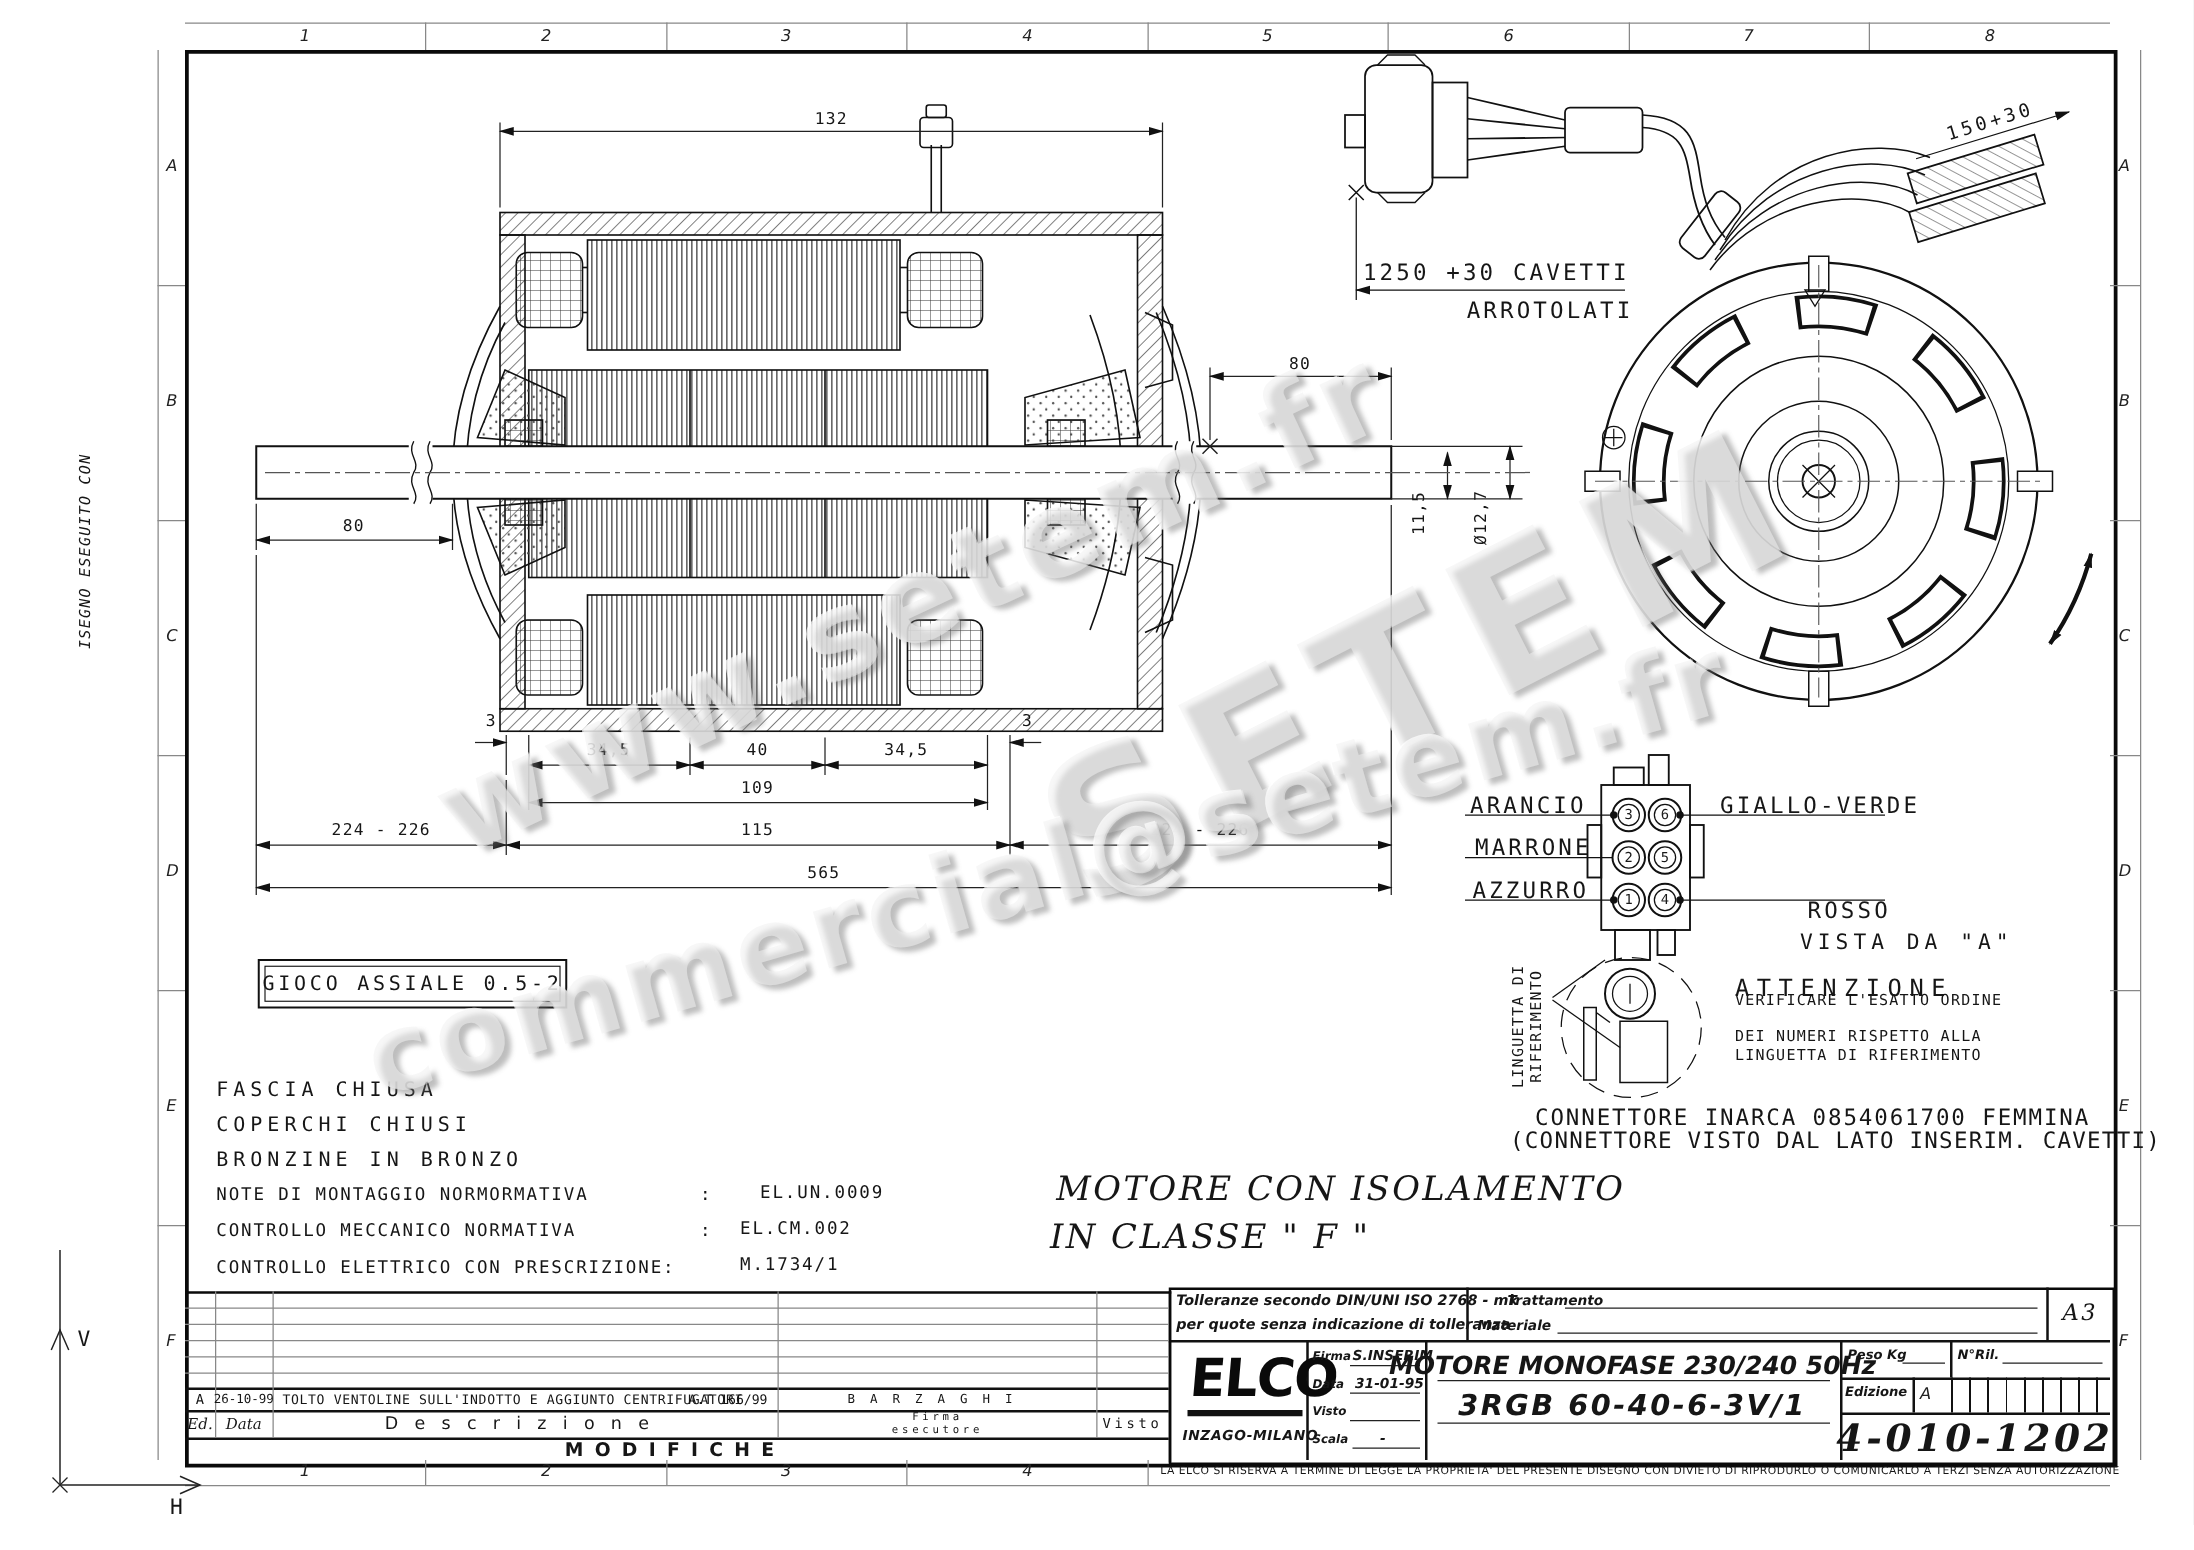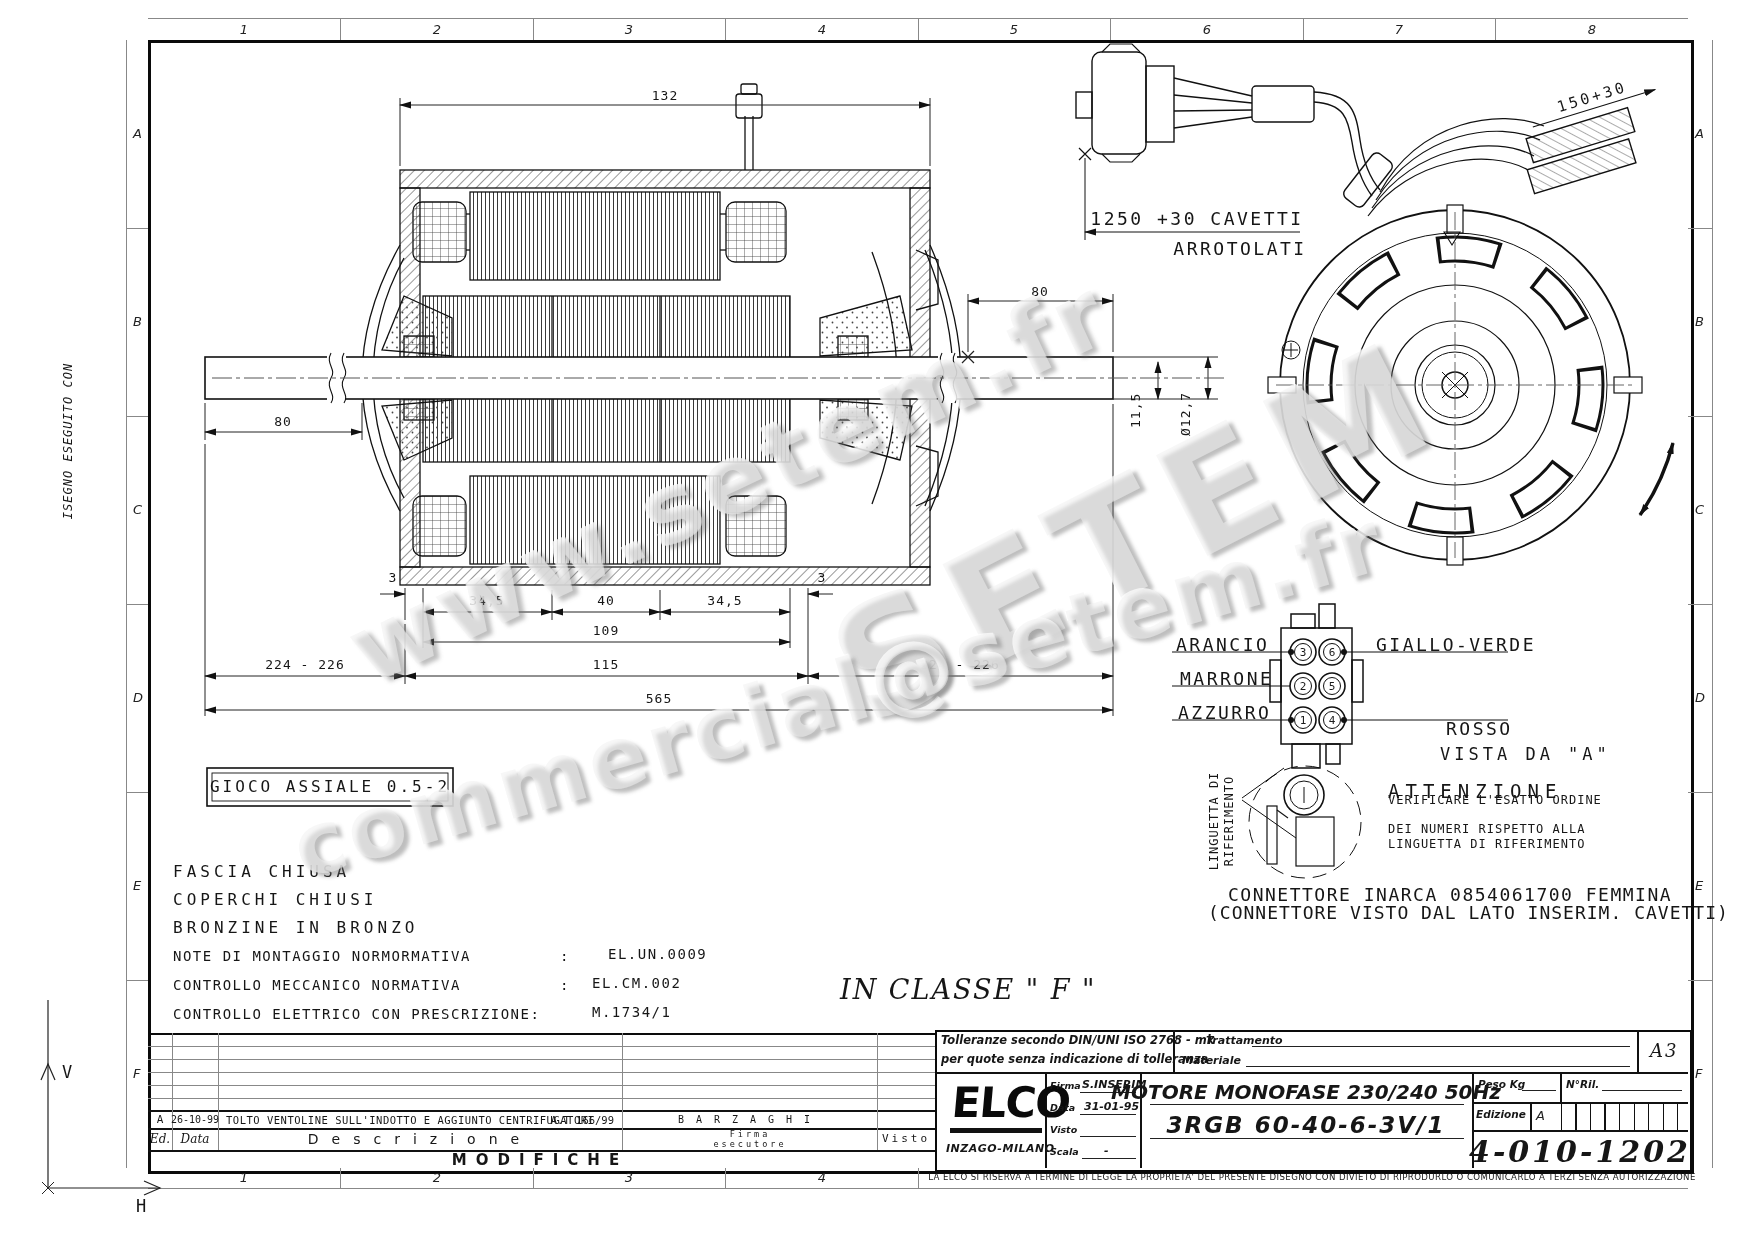--- a/index.html
+++ b/index.html
@@ -441,20 +441,21 @@
   <div class="lbl cap" style="left:173px;top:890px;">COPERCHI CHIUSI</div>
   <div class="lbl cap" style="left:173px;top:918px;">BRONZINE IN BRONZO</div>
   <div class="lbl note" style="left:173px;top:948px;">NOTE DI MONTAGGIO NORMORMATIVA</div>
   <div class="lbl note" style="left:560px;top:948px;">:</div>
   <div class="lbl note" style="left:608px;top:946px;">EL.UN.0009</div>
   <div class="lbl note" style="left:173px;top:977px;">CONTROLLO MECCANICO NORMATIVA</div>
   <div class="lbl note" style="left:560px;top:977px;">:</div>
   <div class="lbl note" style="left:592px;top:975px;">EL.CM.002</div>
   <div class="lbl note" style="left:173px;top:1006px;">CONTROLLO ELETTRICO CON PRESCRIZIONE:</div>
   <div class="lbl note" style="left:592px;top:1004px;">M.1734/1</div>
+  <div class="lbl ital" style="left:845px;top:936px;font-size:27px;letter-spacing:2px;">MOTORE CON ISOLAMENTO</div>
   <div class="lbl ital" style="left:840px;top:974px;font-size:27px;letter-spacing:2px;">IN CLASSE   " F "</div>
 
   <div class="lbl scap" style="left:1176px;top:634px;">ARANCIO</div>
   <div class="lbl scap" style="left:1180px;top:668px;">MARRONE</div>
   <div class="lbl scap" style="left:1178px;top:702px;text-align:center;">AZZURRO</div>
   <div class="lbl scap" style="left:1376px;top:634px;">GIALLO-VERDE</div>
   <div class="lbl scap" style="left:1446px;top:718px;">ROSSO</div>
   <div class="pin-num" style="left:1303px;top:652px;">3</div>
   <div class="pin-num" style="left:1332px;top:652px;">6</div>
   <div class="pin-num" style="left:1303px;top:686px;">2</div>

